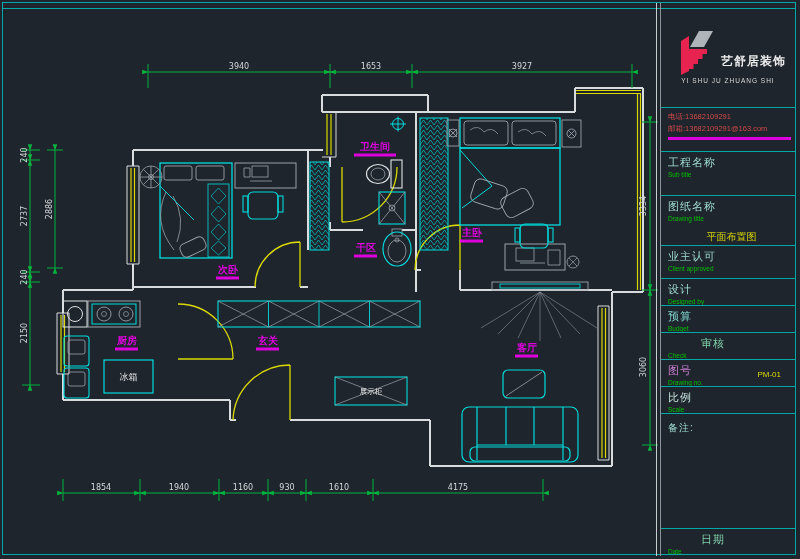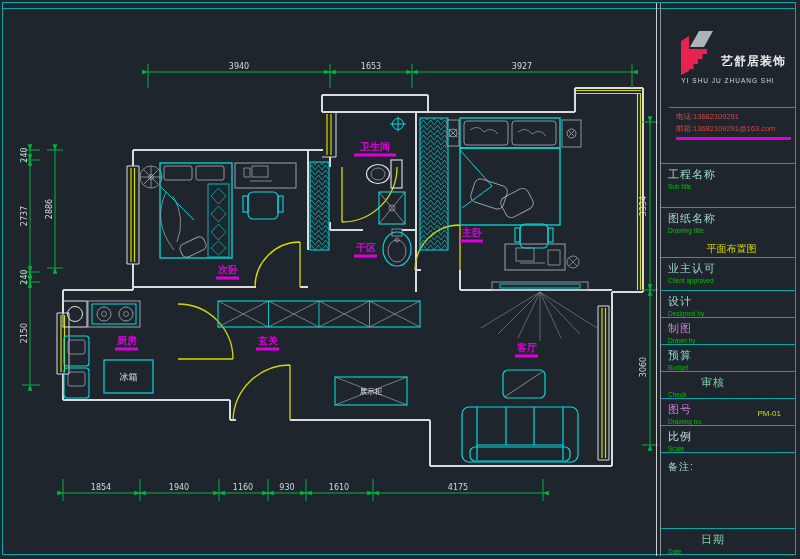--- a/index.html
+++ b/index.html
@@ -18,26 +18,26 @@
   .titleblock{position:absolute;left:661px;top:3px;width:134px;height:552px;
               display:flex;flex-direction:column;box-sizing:border-box;}
   .tb-row{border-top:1.5px solid #00a8a8;position:relative;box-sizing:border-box;
           padding:3px 0 0 7px;flex:0 0 auto;}
   .tb-logo{flex:0 0 104px;border-top:none;position:relative;}
   .logo-icon{position:absolute;left:16px;top:26px;}
   .logo-name{position:absolute;left:60px;top:50px;font-size:12px;color:#ececec;
              letter-spacing:1px;font-weight:bold;white-space:nowrap;}
   .logo-sub{position:absolute;left:0;top:74px;width:100%;text-align:center;
             font-size:6.5px;color:#d8d8d8;letter-spacing:1px;white-space:nowrap;}
-  .tb-contact{flex:0 0 44px;margin-left:8px;}
+  .tb-contact{flex:0 0 44px;}
   .contact-line{font-size:7.5px;color:#d04848;line-height:1.55;white-space:nowrap;}
   .contact-bar{height:2.5px;background:#dd00dd;margin:3px 4px 0 0;}
   .cn{font-size:11px;color:#9fdcd0;letter-spacing:1px;display:block;white-space:nowrap;}
   .en{font-size:6.5px;color:#00c000;display:block;margin-top:1px;white-space:nowrap;}
-  .r0{flex:0 0 44px;margin-top:12px;} .r1{flex:0 0 50px;}
+  .r0{flex:0 0 44px;} .r1{flex:0 0 50px;}
   .r2{flex:0 0 33px;} .r3{flex:0 0 26px;} .r4{flex:0 0 25px;} .r5{flex:0 0 27px;}
   .r6{flex:0 0 25px;} .r7{flex:0 0 27px;} .r8{flex:0 0 25px;} .r9{flex:0 0 26px;}
   .r4 .cn,.r7 .cn{color:#cf7fd6;}
   .r5 .cn{color:#7fd6cf;} .r6 .cn,.r9 .cn{color:#7fd0a8;margin-left:33px;} .r8 .cn{color:#c4e2da;}
   .r1 .val{display:block;text-align:center;color:#d9d900;font-size:10px;margin-top:8px;}
   .r7 .val{position:absolute;right:14px;top:10px;color:#d9d900;font-size:8px;}
   .tb-note{flex:1 1 auto;}
   .note-label{font-size:10px;color:#9fdcd0;letter-spacing:1px;}
 </style>
 </head>
@@ -336,24 +336,20 @@
     <div class="tb-row r2">
       <span class="cn">业主认可</span>
       <span class="en">Client approved</span>
     </div>
 
     <div class="tb-row r3">
       <span class="cn">设计</span>
       <span class="en">Designed by</span>
     </div>
 
-    <div class="tb-row r4">
-      <span class="cn">制图</span>
-      <span class="en">Drawn by</span>
-    </div>
 
     <div class="tb-row r5">
       <span class="cn">预算</span>
       <span class="en">Budget</span>
     </div>
 
     <div class="tb-row r6">
       <span class="cn">审核</span>
       <span class="en">Check</span>
     </div>

